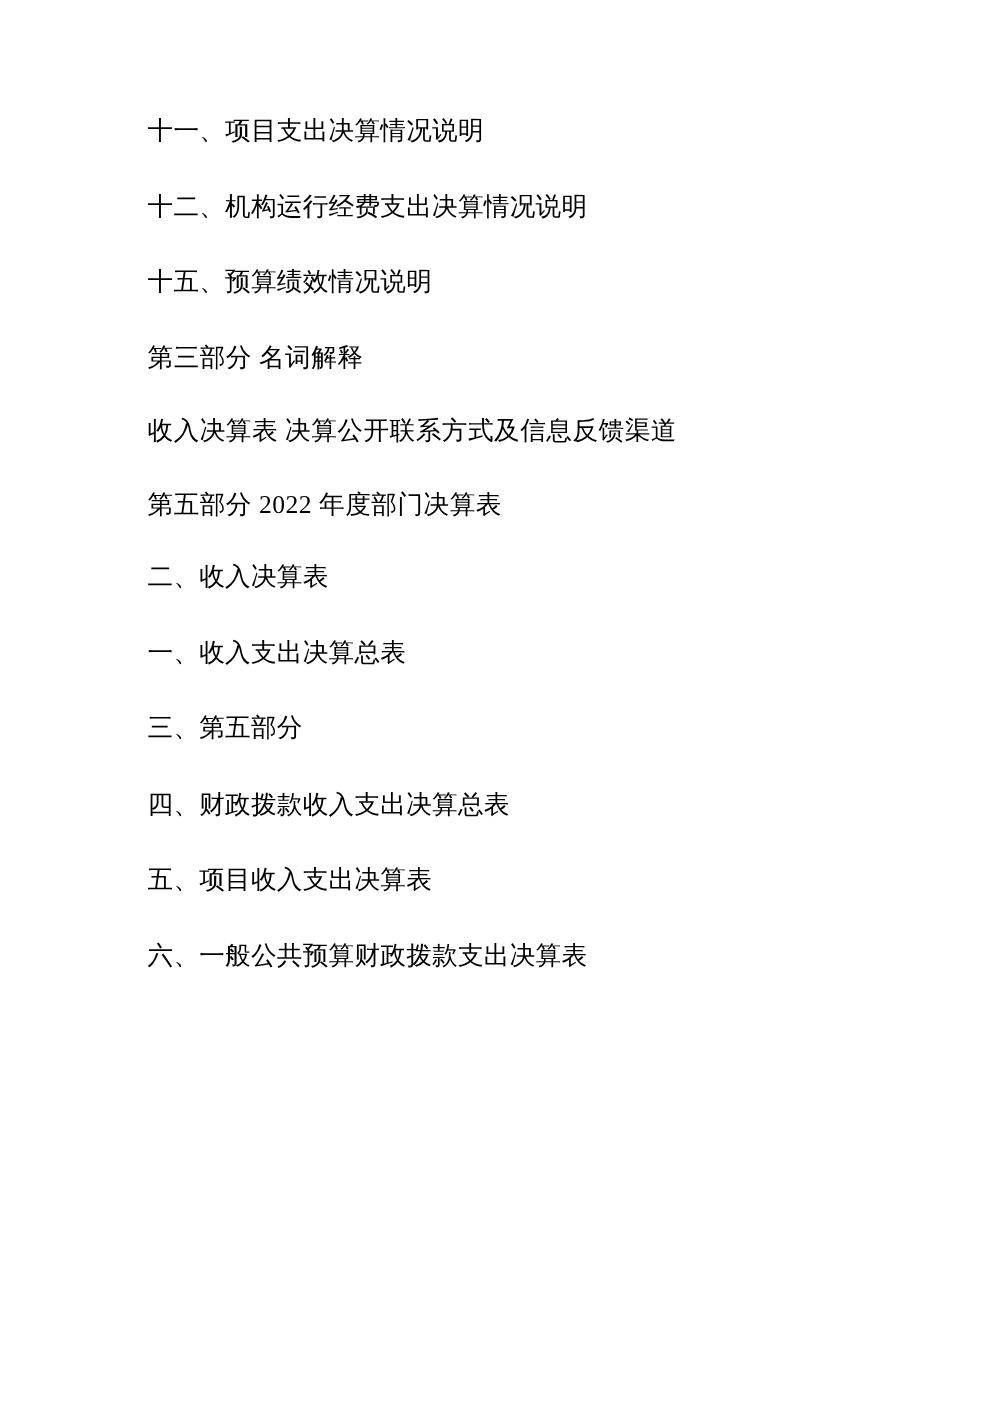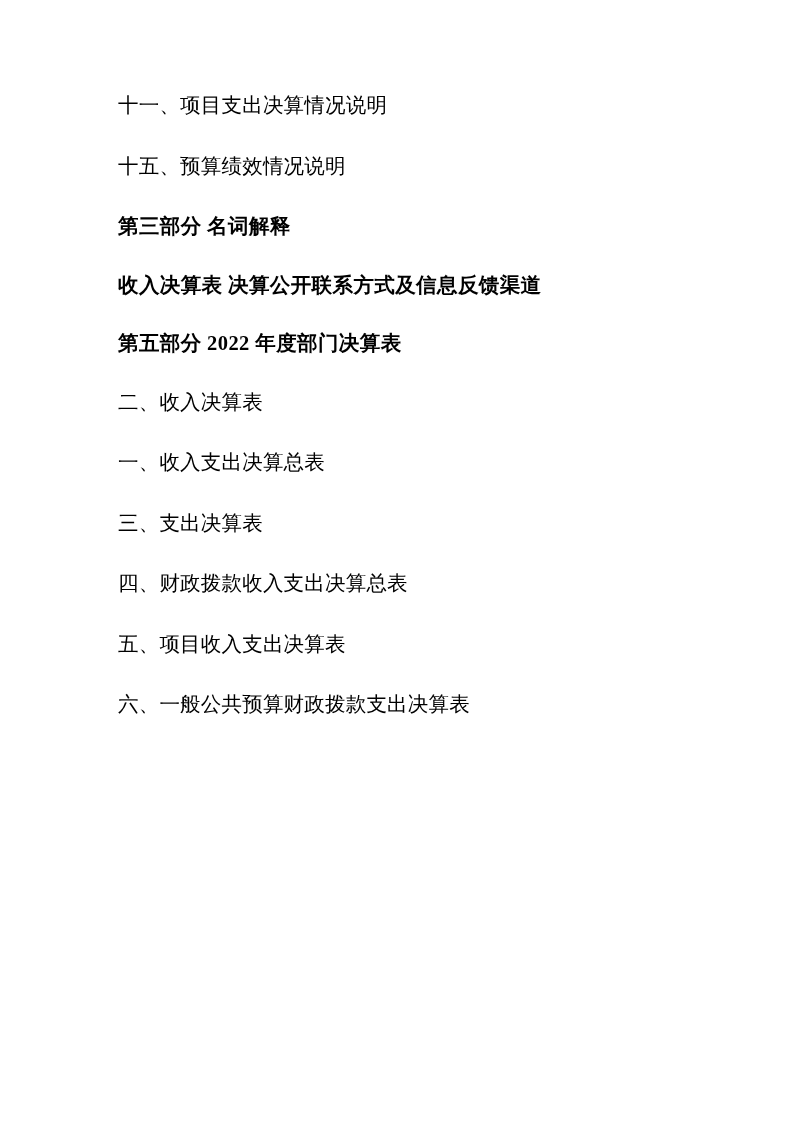--- a/index.html
+++ b/index.html
@@ -31,39 +31,40 @@
     line-height: 1;
     margin: 0 0 40px 0;
     white-space: nowrap;
     letter-spacing: 0.2px;
   }
   .toc-line.level-sub {
     font-weight: normal;
     padding-left: 0px;
   }
   .toc-line.level-part {
-    font-weight: bold;
+    font-weight: normal;
     padding-left: 0px;
     letter-spacing: 0.4px;
     margin-top: 13px;
   }
   .toc-line.gap-part {
     margin-bottom: 38px;
   }
 </style>
 </head>
 <body>
 
 <div class="page">
   <ul class="toc-list" id="toc-list">
       <li class="toc-line level-sub">十一、项目支出决算情况说明</li>
+      <li class="toc-line level-sub">十二、机构运行经费支出决算情况说明</li>
       <li class="toc-line level-sub">十五、预算绩效情况说明</li>
       <li class="toc-line level-part gap-part">第三部分  名词解释</li>
       <li class="toc-line level-part gap-part">收入决算表  决算公开联系方式及信息反馈渠道</li>
       <li class="toc-line level-part gap-part">第五部分  2022 年度部门决算表</li>
       <li class="toc-line level-sub">二、收入决算表</li>
       <li class="toc-line level-sub">一、收入支出决算总表</li>
-      <li class="toc-line level-sub">三、支出决算表</li>
+      <li class="toc-line level-sub">三、第五部分</li>
       <li class="toc-line level-sub">四、财政拨款收入支出决算总表</li>
       <li class="toc-line level-sub">五、项目收入支出决算表</li>
       <li class="toc-line level-sub">六、一般公共预算财政拨款支出决算表</li>
     </ul>
 </div>
 
 </body></html>

